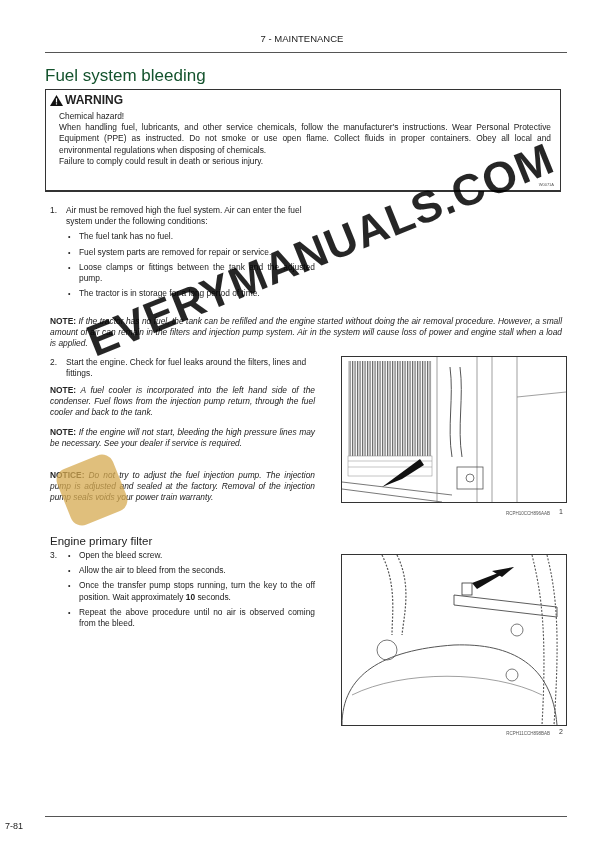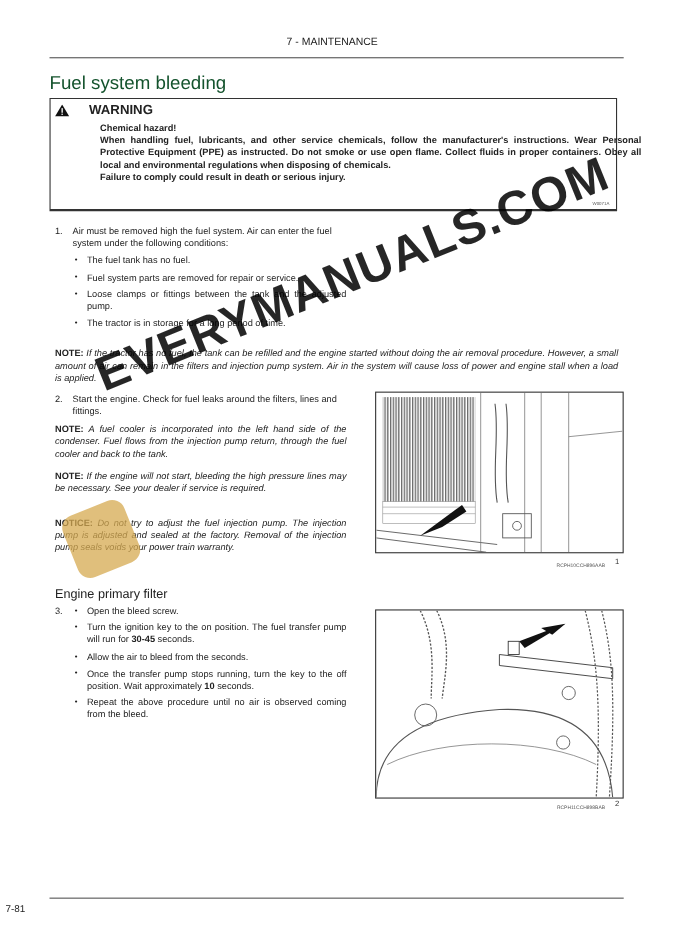--- a/index.html
+++ b/index.html
@@ -3,22 +3,22 @@
   <meta charset="utf-8">
   <style>
     html, body { margin: 0; padding: 0; background: #fff; }
     body { width: 612px; height: 864px; position: relative; overflow: hidden;
       font-family: "Liberation Sans", sans-serif; color: #222; }
     .abs { position: absolute; }
     .hdr { top: 33px; left: 0; width: 604px; text-align: center; font-size: 9.5px; color: #222; }
     .hdr-rule { top: 52px; left: 45px; width: 522px; height: 0; border-top: 1.2px solid #555; }
     .title { top: 66px; left: 45px; font-size: 17px; color: #14532d; }
     .warn { top: 89px; left: 45px; width: 514px; height: 100px; border: 1px solid #333; border-bottom-width: 2px; }
-    .warn-head { position: absolute; top: 3px; left: 4px; font-size: 12px; font-weight: bold; display: flex; align-items: center; gap: 18px; }
-    .warn-body { position: absolute; top: 21px; left: 13px; width: 492px; font-size: 8.4px; font-weight: bold; line-height: 11.2px; color: #222; margin-left: 32px; }
+    .warn-head { position: absolute; top: 3px; left: 4px; font-size: 12px; font-weight: bold; display: flex; align-items: center; gap: 2px; }
+    .warn-body { position: absolute; top: 21px; left: 13px; width: 492px; font-size: 8.4px; font-weight: normal; line-height: 11.2px; color: #222; }
     .warn-code { position: absolute; bottom: 3px; right: 6px; font-size: 4px; color: #555; }
     .col { left: 50px; width: 265px; font-size: 8.4px; line-height: 11.2px; }
     .num { position: absolute; left: 0; }
     .ind { padding-left: 16px; }
     ul.bul { list-style: none; margin: 0; padding: 0 0 0 18px; }
     ul.bul li { position: relative; padding-left: 11px; margin-top: 4px; }
     ul.bul li::before { content: "•"; position: absolute; left: 0; font-size: 7px; }
     .just { text-align: justify; }
     .note { font-style: italic; text-align: justify; }
     .note b { font-style: normal; }
@@ -102,21 +102,20 @@
 </div>
 <div class="abs figcap" style="top:511px; left:440px; width:110px;">RCPH10CCH896AAB</div>
 <div class="abs fignum" style="top:508px; left:559px;">1</div>
 
 <div class="abs h2" style="top:535px; left:50px;">Engine primary filter</div>
 
 <div class="abs col" style="top:550px;">
   <span class="num">3.</span>
   <ul class="bul" style="margin-top:-4px;">
     <li><span>Open the bleed screw.</span></li>
-    <li class="just"><span>Turn the ignition key to the on position. The fuel transfer pump will run for </span><b>30-45</b><span> seconds.</span></li>
     <li><span>Allow the air to bleed from the seconds.</span></li>
     <li class="just"><span>Once the transfer pump stops running, turn the key to the off position. Wait approximately </span><b>10</b><span> seconds.</span></li>
     <li class="just"><span>Repeat the above procedure until no air is observed coming from the bleed.</span></li>
   </ul>
 </div>
 
 <div class="abs fig" style="top:554px; left:341px; width:224px; height:170px;">
   <svg width="224" height="170" viewBox="0 0 224 170">
     <path d="M0 170 C0 120 40 95 112 90 C170 88 210 110 215 170" stroke="#555" fill="none" stroke-width="1"></path>
     <path d="M10 140 C60 115 150 115 200 140" stroke="#777" fill="none" stroke-width="0.7"></path>

